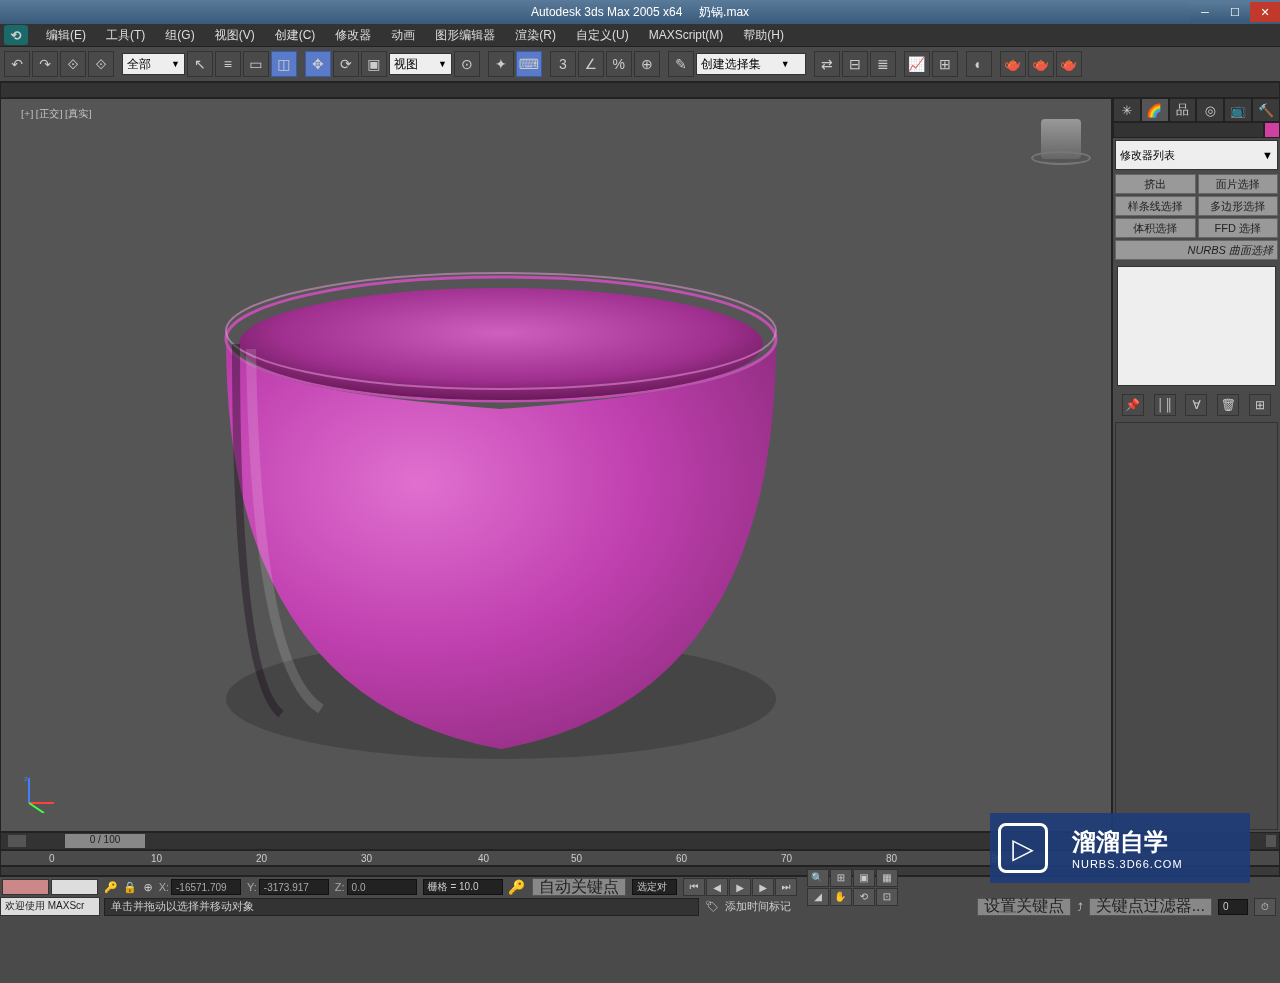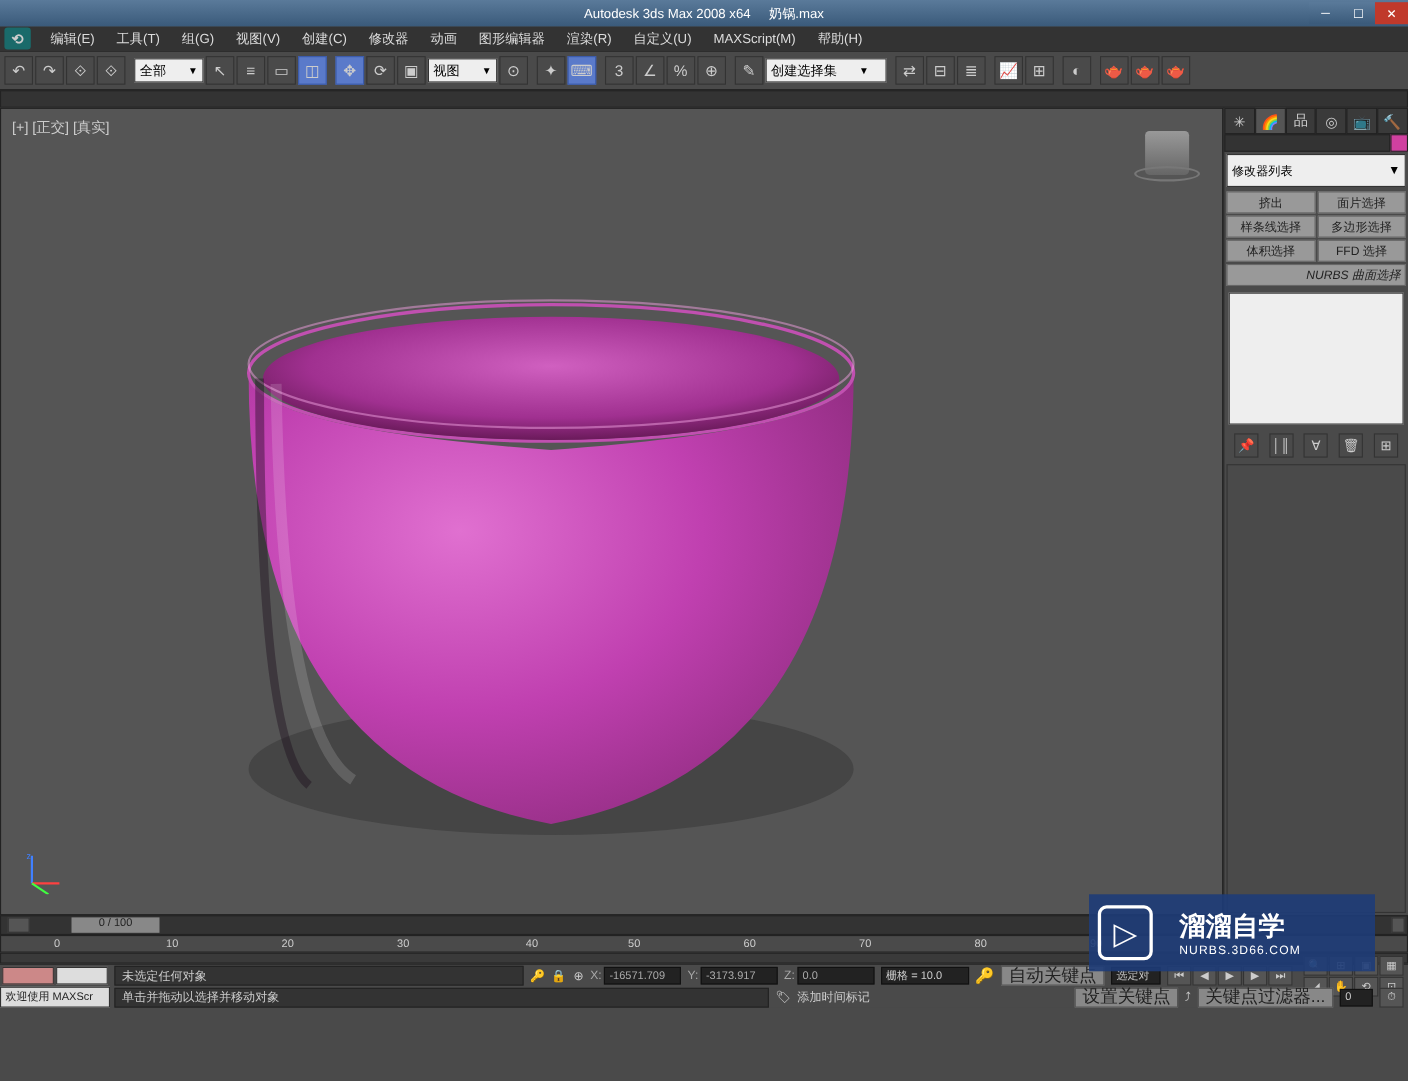--- a/index.html
+++ b/index.html
@@ -20,21 +20,21 @@
 .tb-btn { width: 26px; height: 26px; background: #4a4a4a; border: 1px solid #333; display: flex; align-items: center; justify-content: center; color: #ccc; font-size: 14px; cursor: pointer; }
 .tb-btn.active { background: #5a7aca; border-color: #3a5aaa; }
 .tb-sep { width: 4px; }
 .tb-dropdown { height: 22px; background: #eee; border: 1px solid #333; font-size: 12px; padding: 0 4px; display: flex; align-items: center; cursor: pointer; }
 .tb-dropdown .arrow { margin-left: 20px; font-size: 9px; }
 
 .prompt-line { height: 16px; background: #333; border: 1px solid #222; }
 
 .main-area { display: flex; height: 734px; }
 .viewport { flex: 1; background: #555; position: relative; border: 1px solid #222; }
-.viewport-label { position: absolute; top: 8px; left: 10px; color: #ccc; font-size: 13px; }
+.viewport-label { position: absolute; top: 8px; left: 20px; color: #ccc; font-size: 10px; font-family: Liberation Serif, serif; }
 .viewcube { position: absolute; top: 20px; right: 20px; width: 60px; height: 60px; }
 .viewcube .cube { width: 40px; height: 40px; background: linear-gradient(#999, #666); margin: 0 auto; border-radius: 4px; }
 .viewcube .ring { width: 60px; height: 14px; border: 2px solid #777; border-radius: 50%; margin-top: -8px; }
 .axis-gizmo { position: absolute; bottom: 18px; left: 18px; width: 40px; height: 40px; }
 
 .pot-render { position: absolute; left: 200px; top: 110px; width: 600px; height: 580px; }
 
 .command-panel { width: 168px; background: #4a4a4a; border-left: 1px solid #222; display: flex; flex-direction: column; }
 .cp-tabs { display: flex; height: 24px; background: #3a3a3a; }
 .cp-tab { flex: 1; border: 1px solid #222; display: flex; align-items: center; justify-content: center; color: #ccc; font-size: 13px; cursor: pointer; }
@@ -77,21 +77,21 @@
 .watermark .logo { width: 50px; height: 50px; border: 3px solid #fff; border-radius: 8px; display: flex; align-items: center; justify-content: center; font-size: 28px; }
 .watermark .text { margin-left: 24px; }
 .watermark .cn { font-size: 24px; font-weight: bold; }
 .watermark .en { font-size: 11px; letter-spacing: 1px; }
 </style>
 </head>
 <body>
 
 <div class="titlebar">
   <div class="title">
-    <span>Autodesk 3ds Max  2008 x64</span>
+    <span>Autodesk 3ds Max  2005 x64</span>
     &nbsp;&nbsp;&nbsp;
     <span>奶锅.max</span>
   </div>
   <div class="win-controls">
     <div class="win-btn min">─</div>
     <div class="win-btn max">☐</div>
     <div class="win-btn close">✕</div>
   </div>
 </div>
 
@@ -263,21 +263,20 @@
 <div class="statusbar">
   <div class="status-left">
     <div style="height:20px;display:flex;gap:2px;padding:2px">
       <div style="flex:1;background:#cc8888;border:1px solid #333"></div>
       <div style="flex:1;background:#ddd;border:1px solid #333"></div>
     </div>
     <div class="status-script">欢迎使用  MAXScr</div>
   </div>
   <div class="status-mid">
     <div class="status-row">
-      <div class="status-text">未选定任何对象</div>
       <span>🔑</span>
       <span>🔒</span>
       <span>⊕</span>
       <div class="coord-box">
         <span class="coord-label">X:</span>
         <div class="coord-input">-16571.709</div>
       </div>
       <div class="coord-box">
         <span class="coord-label">Y:</span>
         <div class="coord-input">-3173.917</div>

